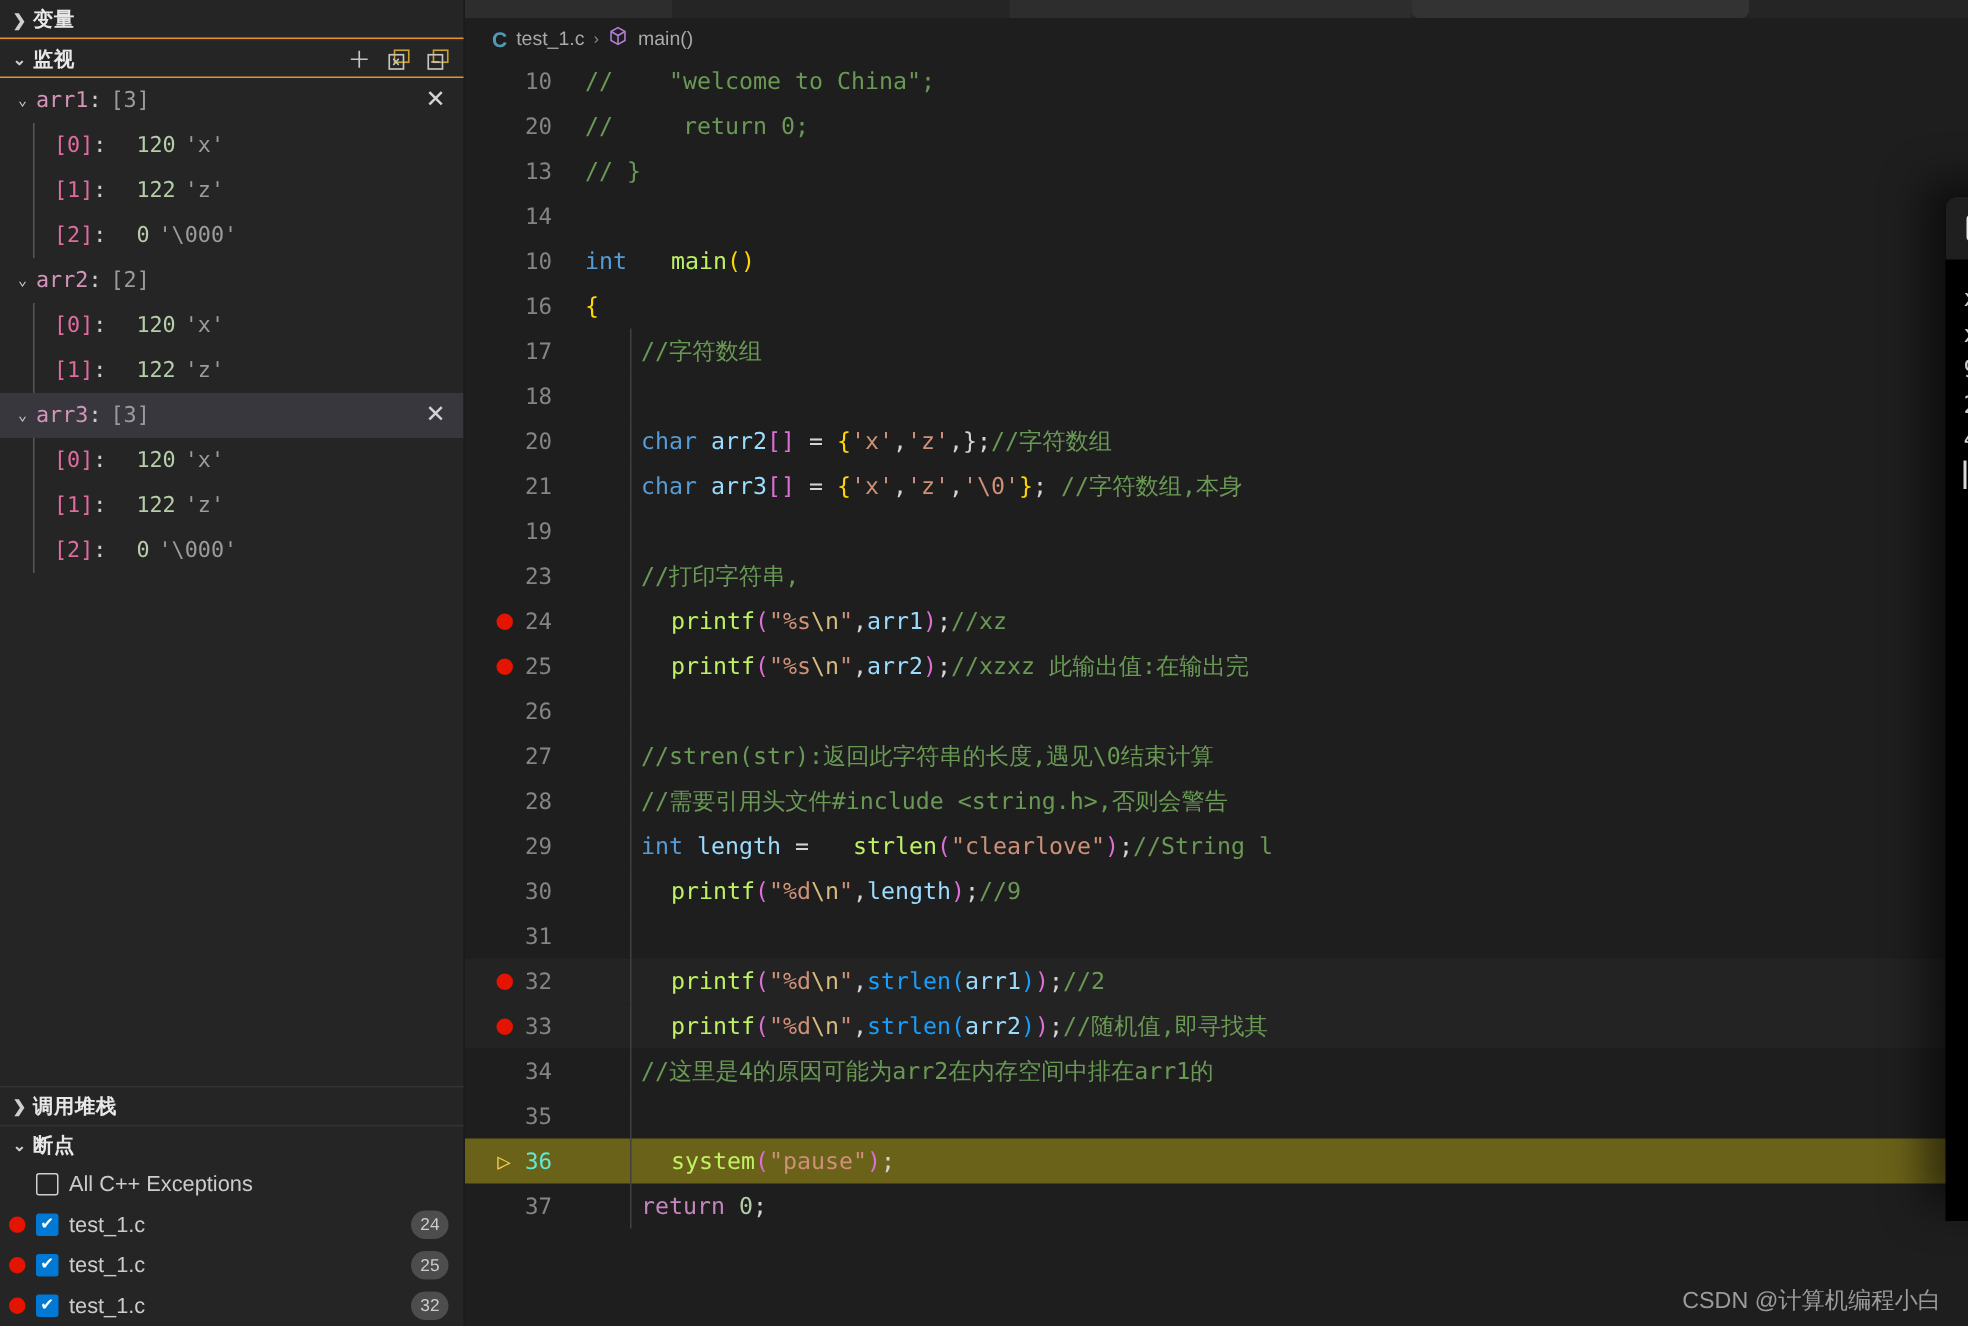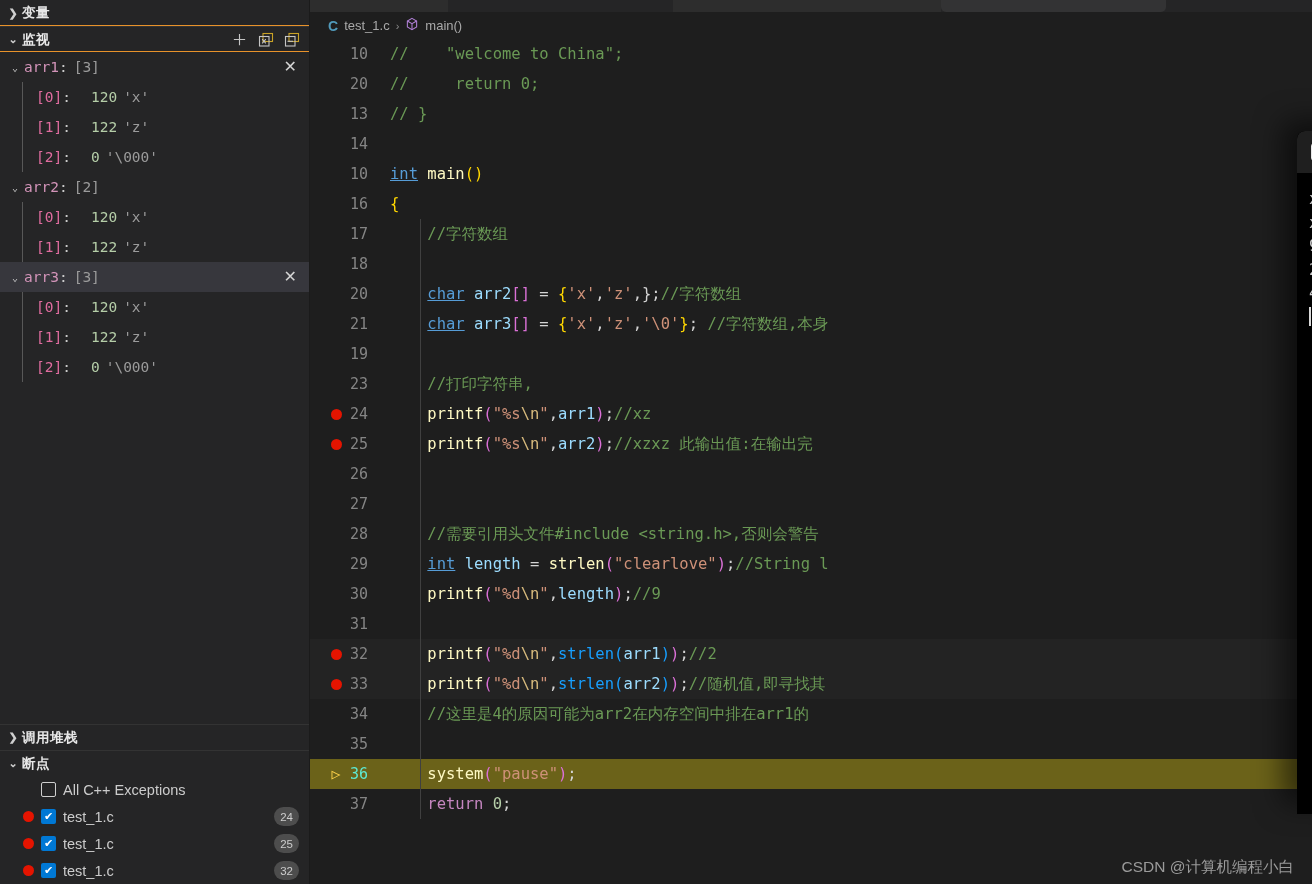--- a/index.html
+++ b/index.html
@@ -64,21 +64,21 @@
     background:#585858;
   }
   .wrow.child .idx{ color:#e06c9f; }
   .wrow.child .cval{ color:#b5cea8; margin-left:20px;}
   .wrow.child .cchar{ color:#9b9b9b; margin-left:6px;}
 
   .filler{ flex:1; }
 
   
   .bp-row{
-    height:27px; display:flex; align-items:center; padding-left:23px;
+    height:27px; display:flex; align-items:center; padding-left:6px;
     font-size:14.5px; color:#ccc; font-family:"Liberation Sans",sans-serif;
   }
   .bp-dot{
     width:11px; height:11px; border-radius:50%; background:#e51400;
     flex:none; margin-right:7px;
   }
   .bp-dot.none{ background:transparent; }
   .cbx{
     width:15px; height:15px; border-radius:2px; background:#0078d4;
     display:flex; align-items:center; justify-content:center; flex:none;
@@ -131,23 +131,23 @@
     font-size:15px; flex:none;
   }
   .lnum.cur{ color:#5eead4; }
   .indent-guide{
     position:absolute; left:110px; top:0; bottom:0; width:1px; background:#404040;
   }
   .code{ padding-left:0; flex:1; overflow:hidden; }
 
   
   .c-com{ color:#6A9955; }
-  .c-kw{ color:#569CD6;text-decoration:underline; }
+  .c-kw{ color:#569CD6; }
   .c-kw2{ color:#C586C0; }
-  .c-fn{ color:#fef9c3; }
+  .c-fn{ color:#bef264;margin-left:20px; }
   .c-str{ color:#CE9178; }
   .c-var{ color:#9CDCFE; }
   .c-num{ color:#B5CEA8; }
   .c-pn{ color:#D4D4D4; }
   .c-p1{ color:#FFD700; }
   .c-p2{ color:#DA70D6; }
   .c-p3{ color:#179FFF; }
   .c-esc{ color:#D7BA7D; }
 
   
@@ -361,21 +361,21 @@
         <div class="line"><span class="lnum">16</span><span class="code"><span class="c-p1">{</span></span></div>
         <div class="line"><span class="lnum">17</span><span class="indent-guide"></span><span class="code"><span class="c-pn">    </span><span class="c-com">//字符数组</span></span></div>
         <div class="line"><span class="lnum">18</span><span class="indent-guide"></span></div>
         <div class="line"><span class="lnum">20</span><span class="indent-guide"></span><span class="code"><span class="c-pn">    </span><span class="c-kw">char</span><span class="c-pn"> </span><span class="c-var">arr2</span><span class="c-p2">[]</span><span class="c-pn"> = </span><span class="c-p1">{</span><span class="c-str">'x'</span><span class="c-pn">,</span><span class="c-str">'z'</span><span class="c-pn">,}</span><span class="c-pn">;</span><span class="c-com">//字符数组</span></span></div>
         <div class="line"><span class="lnum">21</span><span class="indent-guide"></span><span class="code"><span class="c-pn">    </span><span class="c-kw">char</span><span class="c-pn"> </span><span class="c-var">arr3</span><span class="c-p2">[]</span><span class="c-pn"> = </span><span class="c-p1">{</span><span class="c-str">'x'</span><span class="c-pn">,</span><span class="c-str">'z'</span><span class="c-pn">,</span><span class="c-str">'\0'</span><span class="c-p1">}</span><span class="c-pn">; </span><span class="c-com">//字符数组,本身</span></span></div>
         <div class="line"><span class="lnum">19</span><span class="indent-guide"></span><span class="code"></span></div>
         <div class="line"><span class="lnum">23</span><span class="indent-guide"></span><span class="code"><span class="c-pn">    </span><span class="c-com">//打印字符串,</span></span></div>
         <div class="line"><span class="gutter-bp"><span class="gdot"></span></span><span class="lnum">24</span><span class="indent-guide"></span><span class="code"><span class="c-pn">    </span><span class="c-fn">printf</span><span class="c-p2">(</span><span class="c-str">"%s</span><span class="c-esc">\n</span><span class="c-str">"</span><span class="c-pn">,</span><span class="c-var">arr1</span><span class="c-p2">)</span><span class="c-pn">;</span><span class="c-com">//xz</span></span></div>
         <div class="line"><span class="gutter-bp"><span class="gdot"></span></span><span class="lnum">25</span><span class="indent-guide"></span><span class="code"><span class="c-pn">    </span><span class="c-fn">printf</span><span class="c-p2">(</span><span class="c-str">"%s</span><span class="c-esc">\n</span><span class="c-str">"</span><span class="c-pn">,</span><span class="c-var">arr2</span><span class="c-p2">)</span><span class="c-pn">;</span><span class="c-com">//xzxz 此输出值:在输出完</span></span></div>
         <div class="line"><span class="lnum">26</span><span class="indent-guide"></span><span class="code"></span></div>
-        <div class="line"><span class="lnum">27</span><span class="indent-guide"></span></div>
+        <div class="line"><span class="lnum">27</span><span class="indent-guide"></span><span class="code"><span class="c-pn">    </span><span class="c-com">//stren(str):返回此字符串的长度,遇见\0结束计算</span></span></div>
         <div class="line"><span class="lnum">28</span><span class="indent-guide"></span><span class="code"><span class="c-pn">    </span><span class="c-com">//需要引用头文件#include &lt;string.h&gt;,否则会警告</span></span></div>
         <div class="line"><span class="lnum">29</span><span class="indent-guide"></span><span class="code"><span class="c-pn">    </span><span class="c-kw">int</span><span class="c-pn"> </span><span class="c-var">length</span><span class="c-pn"> = </span><span class="c-fn">strlen</span><span class="c-p2">(</span><span class="c-str">"clearlove"</span><span class="c-p2">)</span><span class="c-pn">;</span><span class="c-com">//String l</span></span></div>
         <div class="line"><span class="lnum">30</span><span class="indent-guide"></span><span class="code"><span class="c-pn">    </span><span class="c-fn">printf</span><span class="c-p2">(</span><span class="c-str">"%d</span><span class="c-esc">\n</span><span class="c-str">"</span><span class="c-pn">,</span><span class="c-var">length</span><span class="c-p2">)</span><span class="c-pn">;</span><span class="c-com">//9</span></span></div>
         <div class="line"><span class="lnum">31</span><span class="indent-guide"></span><span class="code"></span></div>
         <div class="line bphl"><span class="gutter-bp"><span class="gdot"></span></span><span class="lnum">32</span><span class="indent-guide"></span><span class="code"><span class="c-pn">    </span><span class="c-fn">printf</span><span class="c-p2">(</span><span class="c-str">"%d</span><span class="c-esc">\n</span><span class="c-str">"</span><span class="c-pn">,</span><span class="c-p3">strlen</span><span class="c-p3">(</span><span class="c-var">arr1</span><span class="c-p3">)</span><span class="c-p2">)</span><span class="c-pn">;</span><span class="c-com">//2</span></span></div>
         <div class="line bphl"><span class="gutter-bp"><span class="gdot"></span></span><span class="lnum">33</span><span class="indent-guide"></span><span class="code"><span class="c-pn">    </span><span class="c-fn">printf</span><span class="c-p2">(</span><span class="c-str">"%d</span><span class="c-esc">\n</span><span class="c-str">"</span><span class="c-pn">,</span><span class="c-p3">strlen</span><span class="c-p3">(</span><span class="c-var">arr2</span><span class="c-p3">)</span><span class="c-p2">)</span><span class="c-pn">;</span><span class="c-com">//随机值,即寻找其</span></span></div>
         <div class="line"><span class="lnum">34</span><span class="indent-guide"></span><span class="code"><span class="c-pn">    </span><span class="c-com">//这里是4的原因可能为arr2在内存空间中排在arr1的</span></span></div>
         <div class="line"><span class="lnum">35</span><span class="indent-guide"></span><span class="code"></span></div>
         <div class="line hl"><span class="gutter-bp"><span class="garrow">▷</span></span><span class="lnum cur">36</span><span class="indent-guide"></span><span class="code"><span class="c-pn">    </span><span class="c-fn">system</span><span class="c-p2">(</span><span class="c-str">"pause"</span><span class="c-p2">)</span><span class="c-pn">;</span></span></div>
         <div class="line"><span class="lnum">37</span><span class="indent-guide"></span><span class="code"><span class="c-pn">    </span><span class="c-kw2">return</span><span class="c-pn"> </span><span class="c-num">0</span><span class="c-pn">;</span></span></div>

